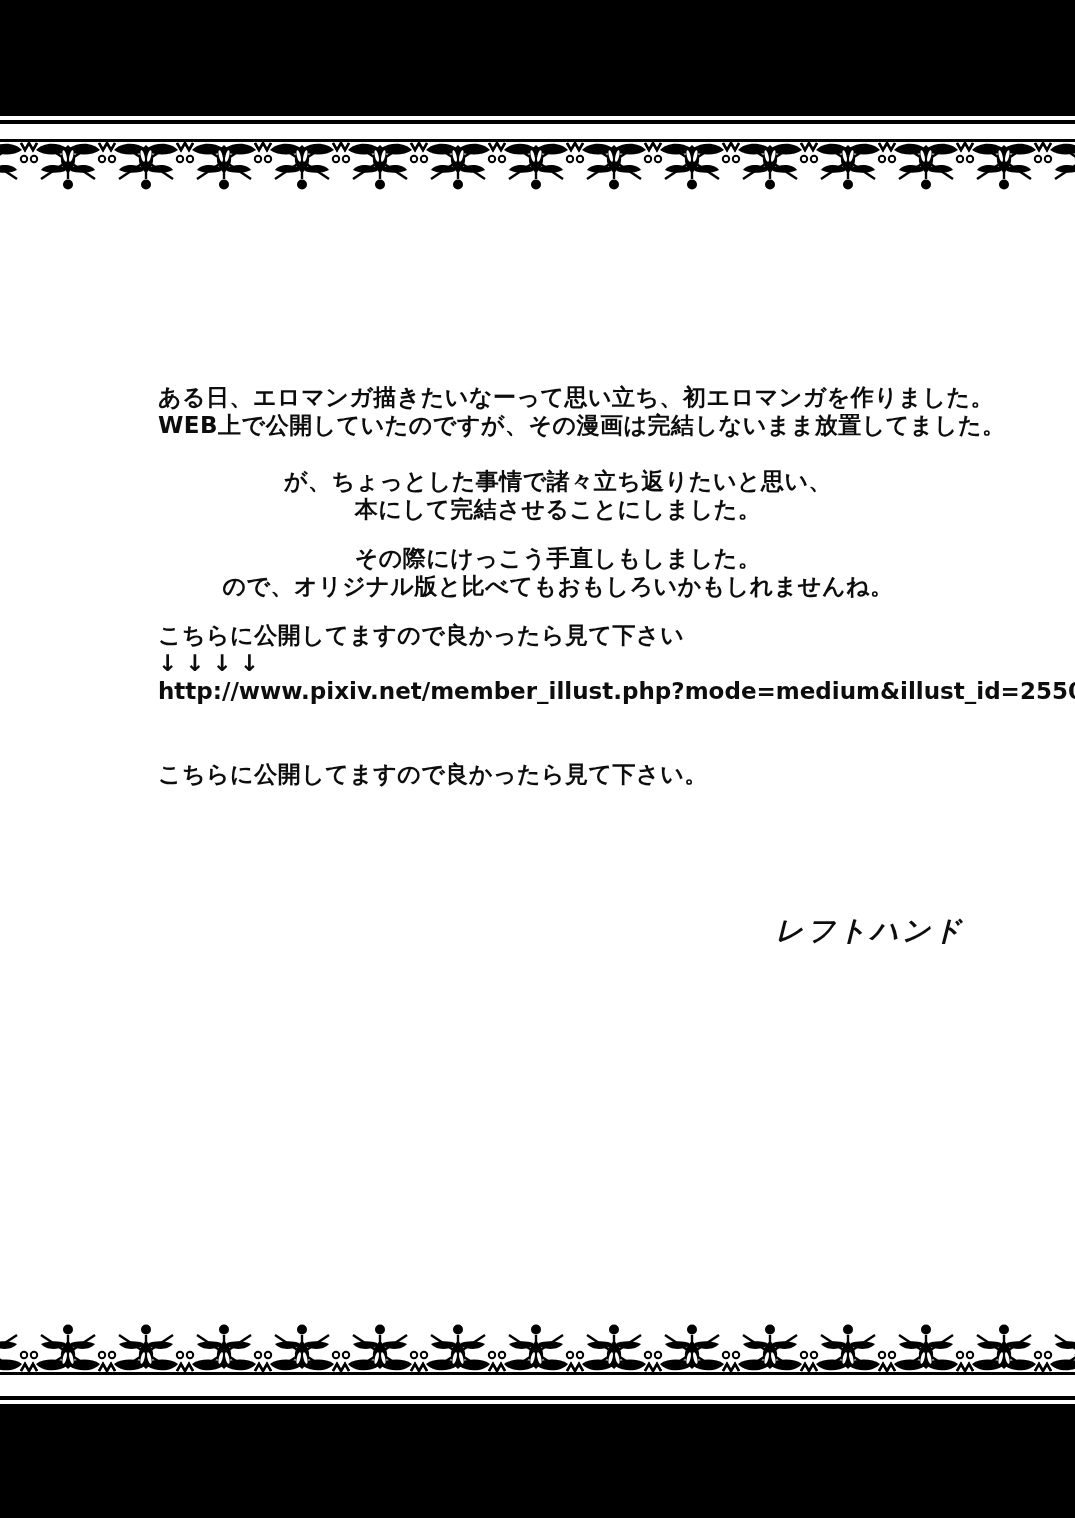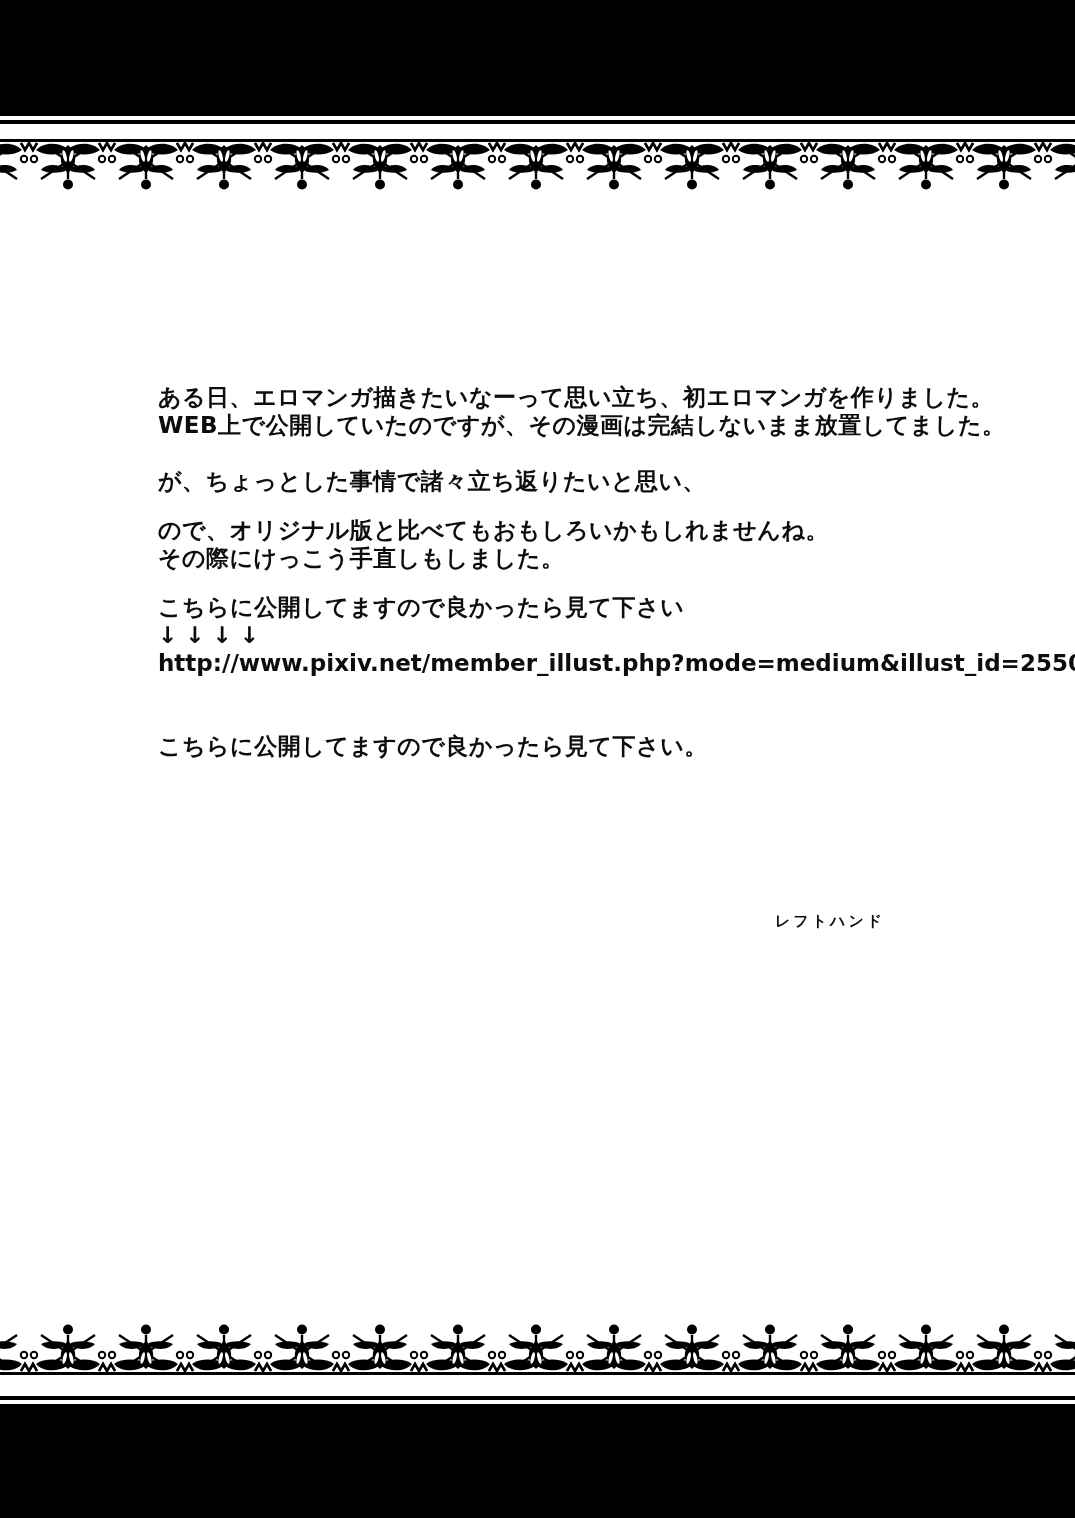--- a/index.html
+++ b/index.html
@@ -26,33 +26,34 @@
     left: 158px;
     top: 344px;
     width: 800px;
     font-size: 23px;
     line-height: 28px;
     font-weight: bold;
     letter-spacing: 0.5px;
     margin-top: 39px;
   }
   .para { margin: 0 0 28px 0; }
-  .para.gap-small { margin-bottom: 21px; }
+  .para.gap-small { margin-bottom: 21px; text-align: center; }
   .para.gap-medium { margin-bottom: 24px; }
   .para.gap-large { margin-bottom: 55px; }
   .line { white-space: nowrap; }
   .line.arrows { letter-spacing: 8px; }
   .line.url { letter-spacing: 0; font-weight: bold; }
   .signature {
     position: absolute;
     left: 775px;
     top: 912px;
-    font-size: 15px;
+    font-size: 28px;
     font-weight: bold;
     letter-spacing: 3px;
+    font-style: italic;
   }
 </style>
 </head>
 <body>
 
 <svg width="0" height="0" style="position:absolute" aria-hidden="true">
   <defs>
     <g id="lace-motif" fill="#000000">
       <path d="M-47,1 L-43,8 L-39,1 L-35,8 L-31,1" fill="none" stroke="#000" stroke-width="2.5"></path>
       <path d="M31,1 L35,8 L39,1 L43,8 L47,1" fill="none" stroke="#000" stroke-width="2.5"></path>
@@ -97,24 +98,25 @@
     <use href="#lace-motif" transform="translate(1082,3)"></use>
   </svg>
 
   <div class="content">
     <div class="para">
       <div class="line">ある日、エロマンガ描きたいなーって思い立ち、初エロマンガを作りました。</div>
       <div class="line">WEB上で公開していたのですが、その漫画は完結しないまま放置してました。</div>
     </div>
     <div class="para gap-small">
       <div class="line">が、ちょっとした事情で諸々立ち返りたいと思い、</div>
+      <div class="line">本にして完結させることにしました。</div>
     </div>
     <div class="para gap-small">
+      <div class="line">その際にけっこう手直しもしました。</div>
       <div class="line">ので、オリジナル版と比べてもおもしろいかもしれませんね。</div>
-      <div class="line">その際にけっこう手直しもしました。</div>
     </div>
     <div class="para gap-large">
       <div class="line">こちらに公開してますので良かったら見て下さい</div>
       <div class="line arrows">↓↓↓↓</div>
       <div class="line url">http://www.pixiv.net/member_illust.php?mode=medium&amp;illust_id=25500266</div>
     </div>
     <div class="para gap-medium">
     </div>
     <div class="para">
       <div class="line">こちらに公開してますので良かったら見て下さい。</div>

